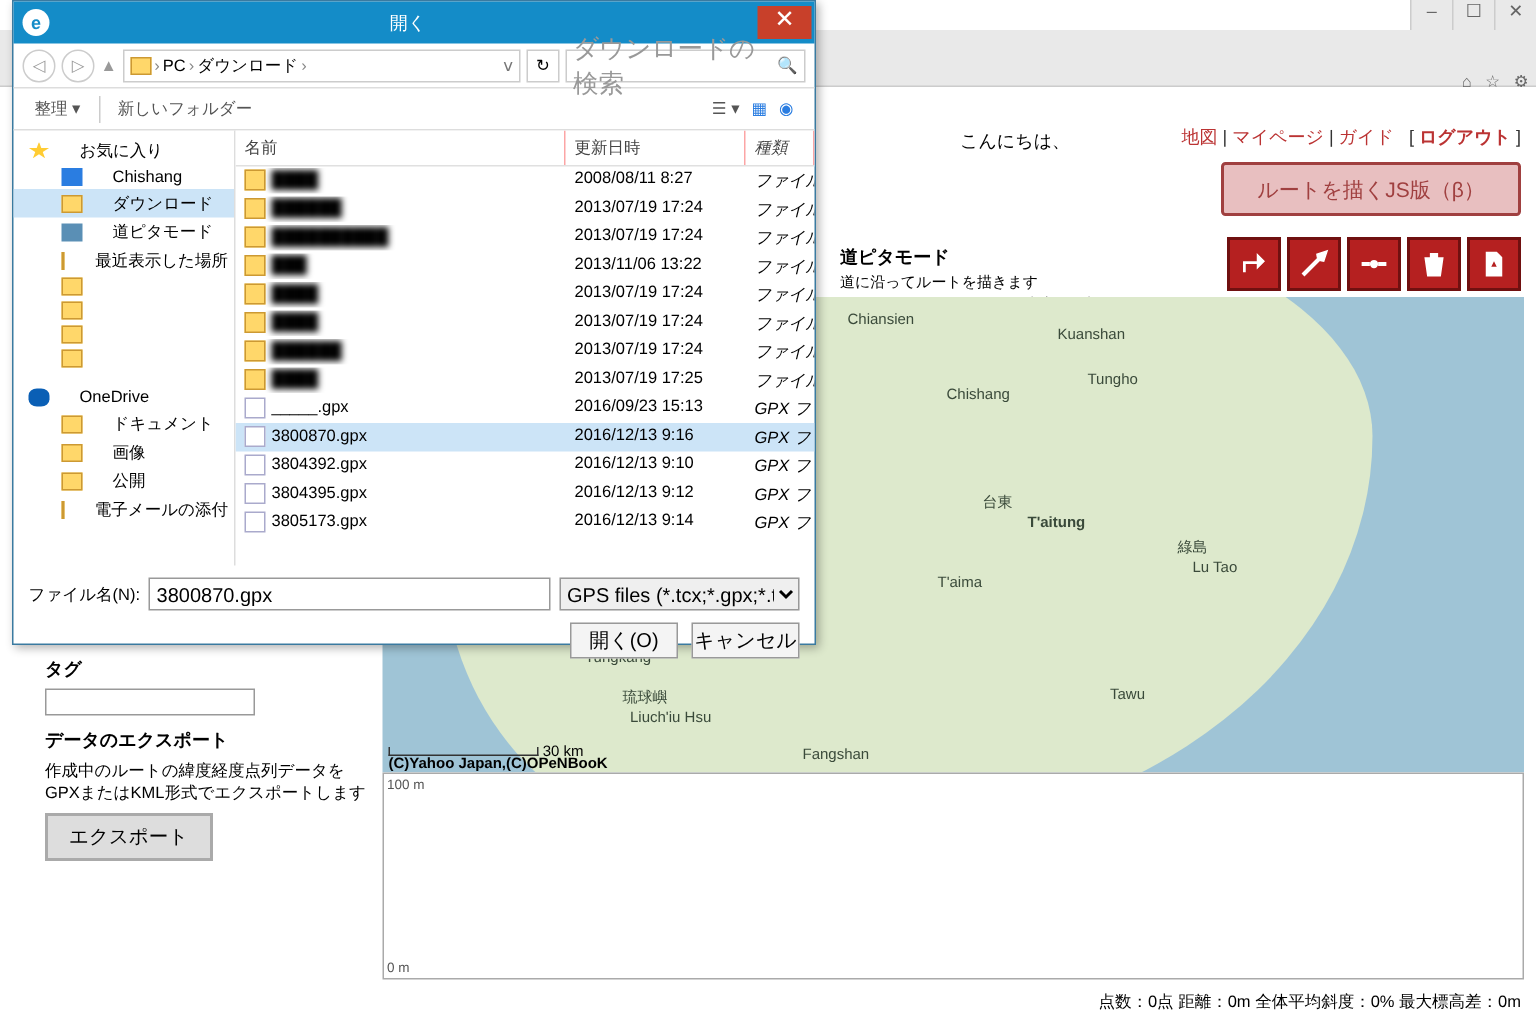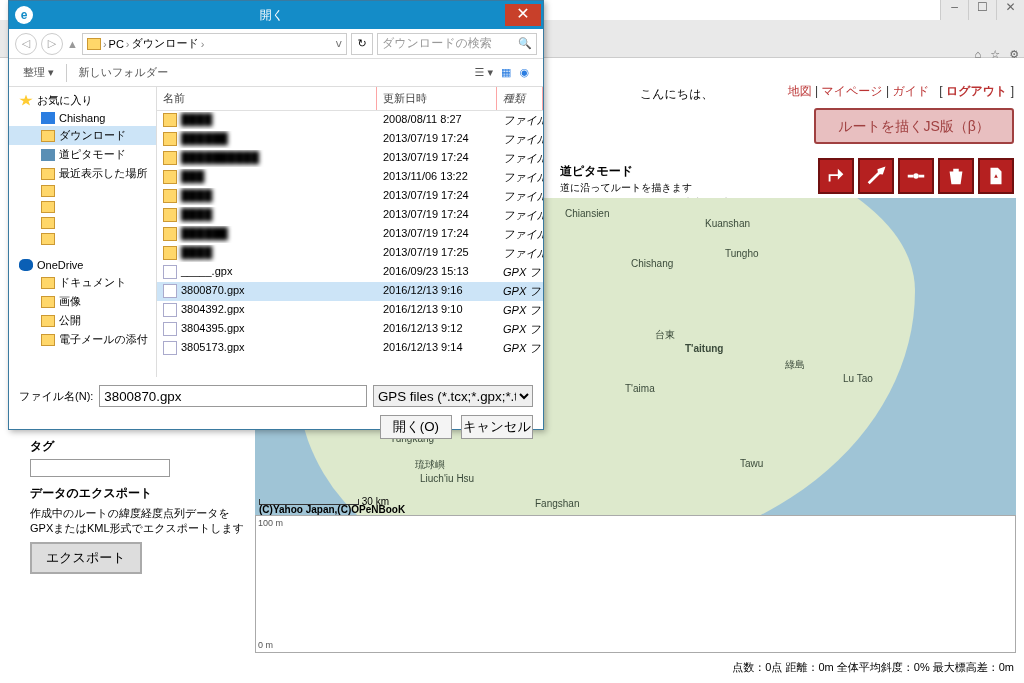--- a/index.html
+++ b/index.html
@@ -61,30 +61,30 @@
 .dlg-title .title-text { flex: 1; text-align: center; font-size: 12px; }
 .dlg-title .close-btn { width: 36px; height: 22px; background: #c8402a; text-align: center; line-height: 20px; margin-right: 2px; }
 
 .dlg-nav { height: 30px; display: flex; align-items: center; padding: 0 6px; gap: 4px; font-size: 11px; border-bottom: 1px solid #ddd; }
 .nav-arrow { width: 22px; height: 22px; border: 1px solid #ccc; border-radius: 50%; display: flex; align-items: center; justify-content: center; color: #999; }
 .breadcrumb { flex: 1; height: 22px; border: 1px solid #ccc; display: flex; align-items: center; padding: 0 4px; gap: 2px; }
 .breadcrumb .folder-icon { width: 14px; height: 12px; background: #ffd76a; border: 1px solid #cc9933; }
 .breadcrumb .chev { color: #888; }
 .refresh { width: 22px; height: 22px; border: 1px solid #ccc; display:flex; align-items:center; justify-content:center; }
 .search-box { width: 160px; height: 22px; border: 1px solid #ccc; padding: 0 4px; display: flex; align-items: center; }
-.search-box .ph { color: #999; font-size: 12px; flex:1; }
+.search-box .ph { color: #999; font-size: 17px; flex:1; }
 
 .dlg-toolbar { height: 28px; display: flex; align-items: center; padding: 0 10px; border-bottom: 1px solid #ddd; font-size: 11px; }
 .dlg-toolbar .sep { width: 1px; height: 18px; background: #ccc; margin: 0 8px; }
 .dlg-toolbar .spacer { flex: 1; }
 .dlg-toolbar .tbtn { padding: 2px 4px; color: #555; }
 
 .dlg-body { display: flex; height: 290px; }
 .dlg-tree { width: 148px; border-right: 1px solid #ddd; overflow: hidden; padding: 4px 0; font-size: 11px; }
-.tree-item { display: flex; align-items: center; padding: 2px 4px 2px 18px; gap: 4px; white-space: nowrap; }
+.tree-item { display: flex; align-items: center; padding: 2px 4px 2px 18px; gap: 20px; white-space: nowrap; }
 .tree-item.l2 { padding-left: 32px; }
 .tree-item.group { padding-left: 10px; font-weight: normal; }
 .tree-item.selected { background: #cce4f7; }
 .tree-item .ticon { width: 14px; height: 12px; }
 .ticon.fav { background: #ffcc33; clip-path: polygon(50% 0,61% 35%,98% 35%,68% 57%,79% 91%,50% 70%,21% 91%,32% 57%,2% 35%,39% 35%); }
 .ticon.folder { background: #ffd76a; border: 1px solid #cc9933; }
 .ticon.dropbox { background: #2a7de1; }
 .ticon.desktop { background: #5a8fb5; }
 .ticon.onedrive { background: #0a5fb5; border-radius: 40%; }
 
@@ -201,21 +201,21 @@
         <div class="map-label" style="left: 376px; top: 60px;">Chishang</div>
         <div class="map-label" style="left: 60px; top: 120px;">Kangshan</div>
         <div class="map-label" style="left: 180px; top: 130px;">屏東</div>
         <div class="map-label" style="left: 400px; top: 130px;">台東</div>
         <div class="map-label" style="left: 180px; top: 145px;">P'ingtung</div>
         <div class="map-label" style="left: 430px; top: 145px; font-weight: bold;">T'aitung</div>
         <div class="map-label" style="left: 80px; top: 160px;">高雄</div>
         <div class="map-label" style="left: 120px; top: 175px;">Kaohsiung(Kaohiung)</div>
         <div class="map-label" style="left: 370px; top: 185px;">T'aima</div>
         <div class="map-label" style="left: 530px; top: 160px; text-align: center;">綠島</div>
-        <div class="map-label" style="left: 540px; top: 175px; margin-left: 48px;">Lu Tao</div>
+        <div class="map-label" style="left: 540px; top: 175px;">Lu Tao</div>
         <div class="map-label" style="left: 135px; top: 235px;">Tungkang</div>
         <div class="map-label" style="left: 485px; top: 260px;">Tawu</div>
         <div class="map-label" style="left: 160px; top: 260px;">琉球嶼</div>
         <div class="map-label" style="left: 165px; top: 275px;">Liuch'iu Hsu</div>
         <div class="map-label" style="left: 280px; top: 300px;">Fangshan</div>
       </div>
     <div class="scale">
       <span class="scale-line"></span> <span>30 km</span>
     </div>
     <div class="copyright">(C)Yahoo Japan,(C)OPeNBooK</div>

